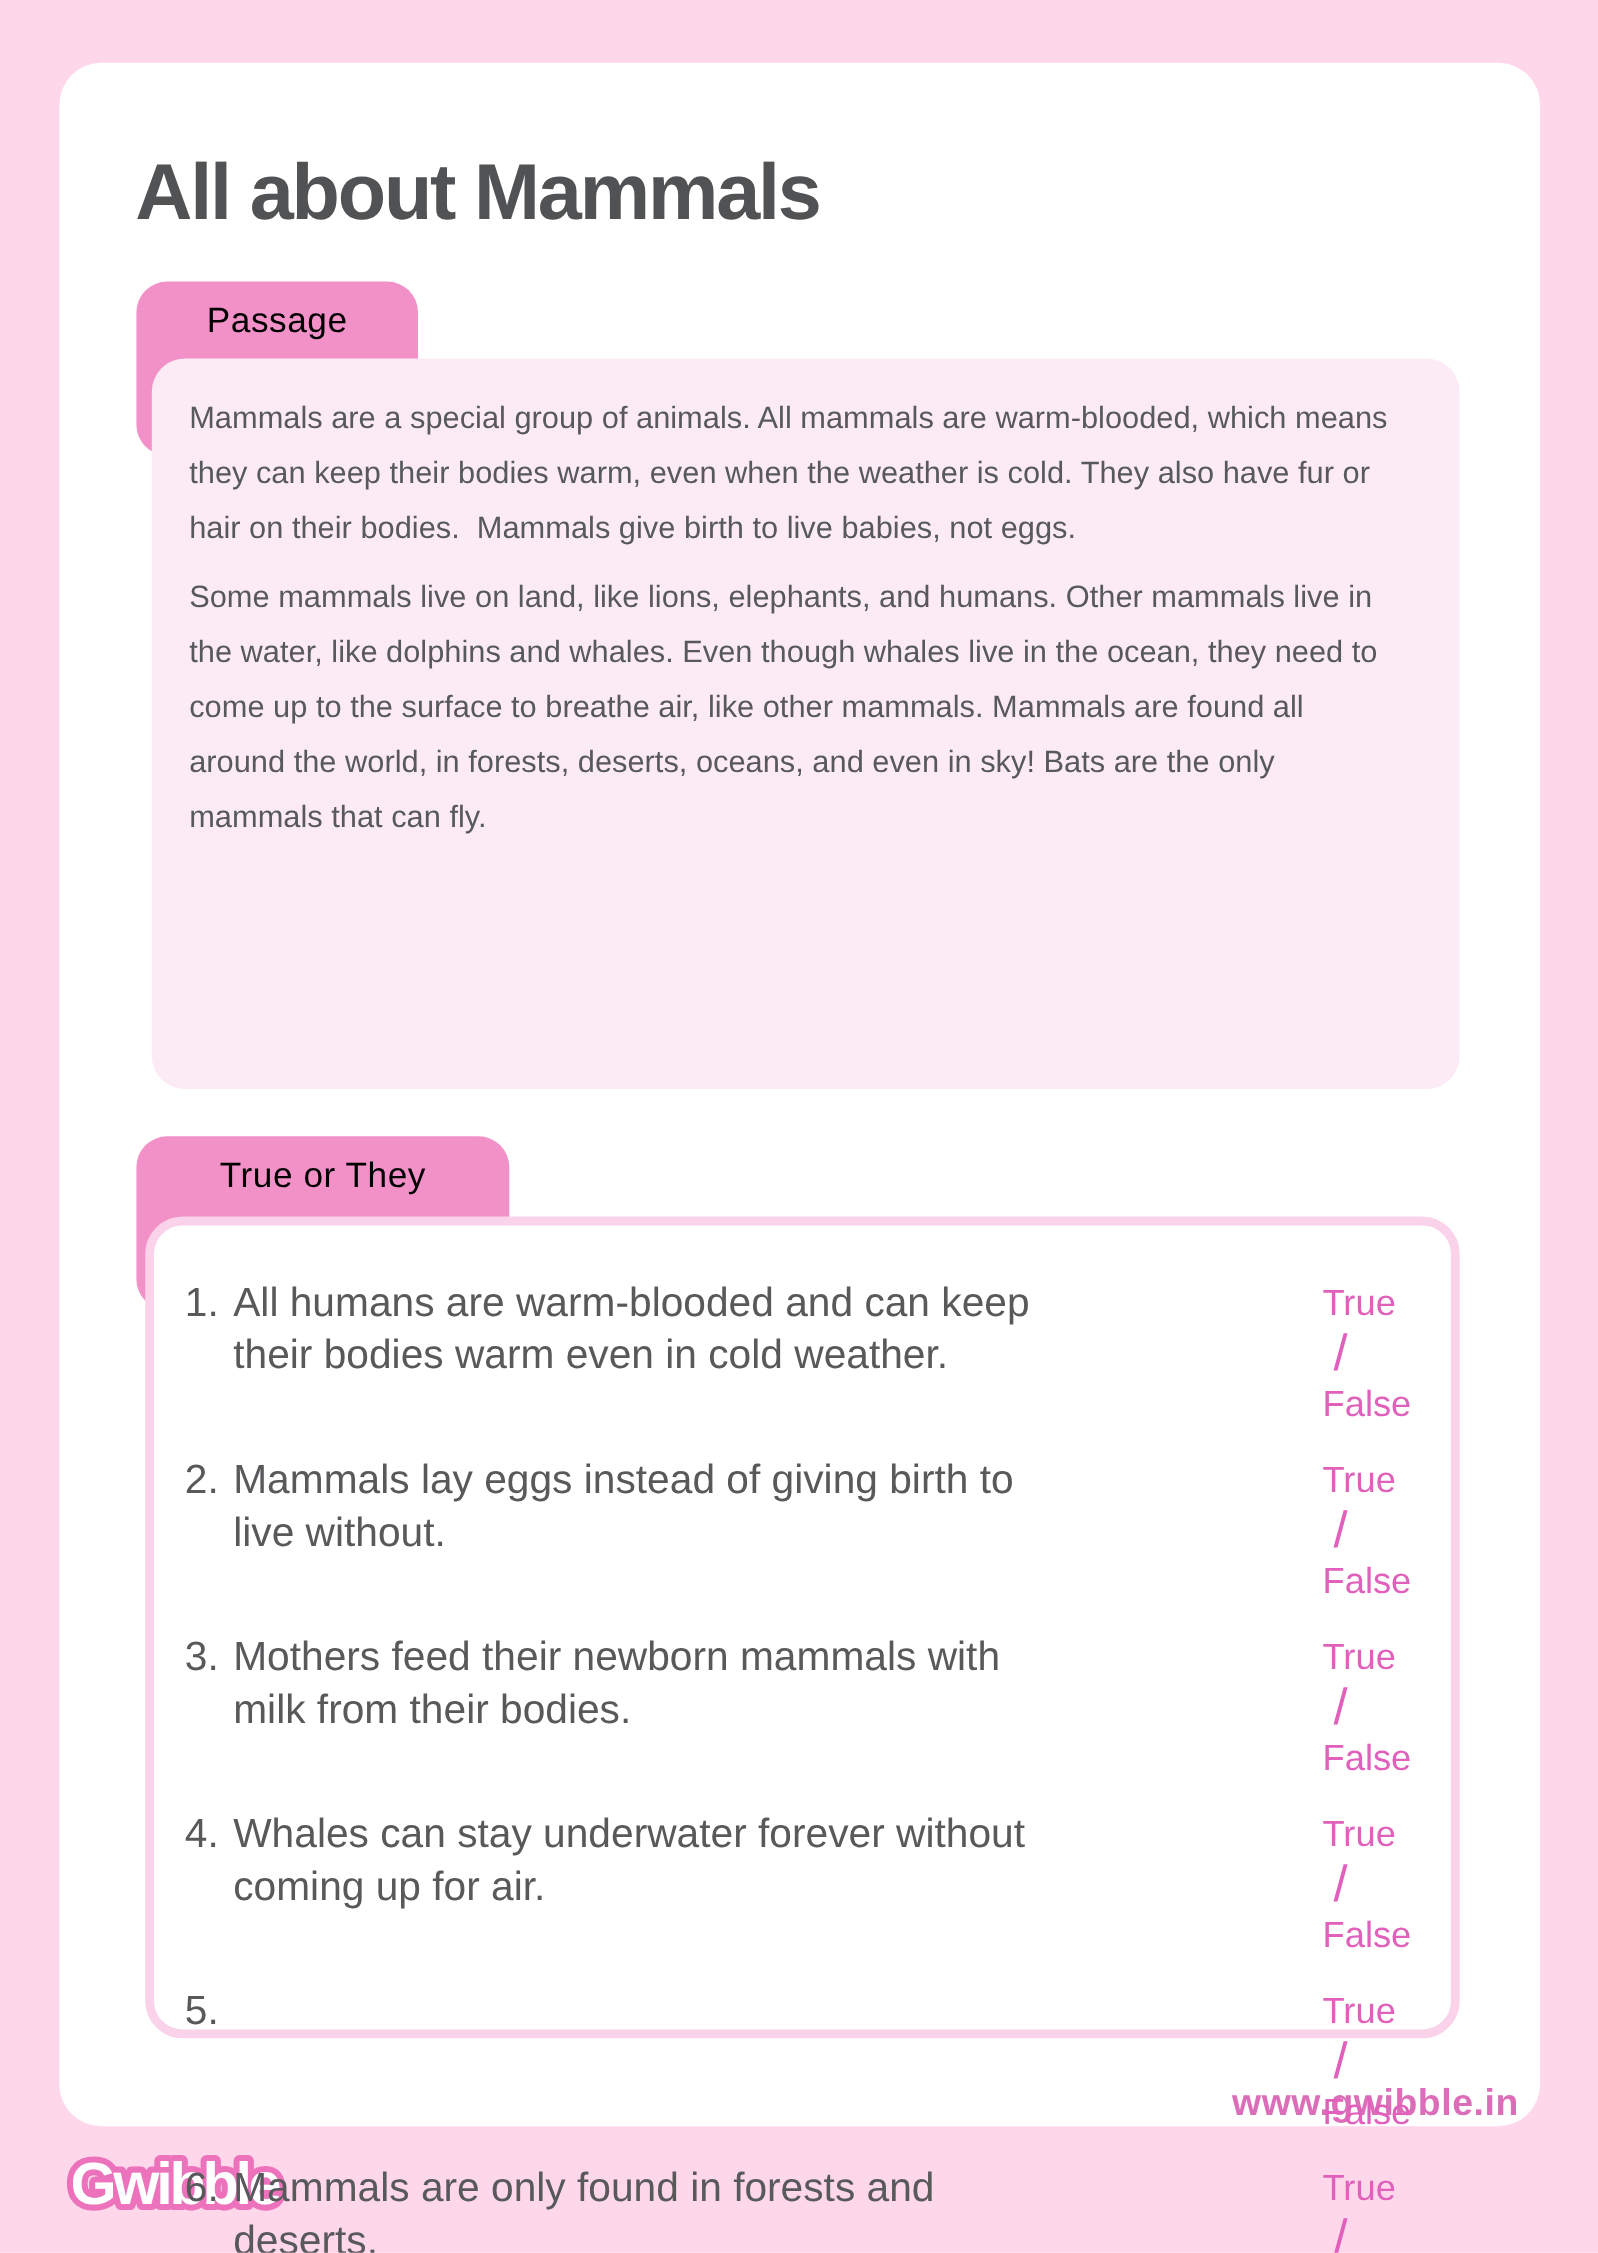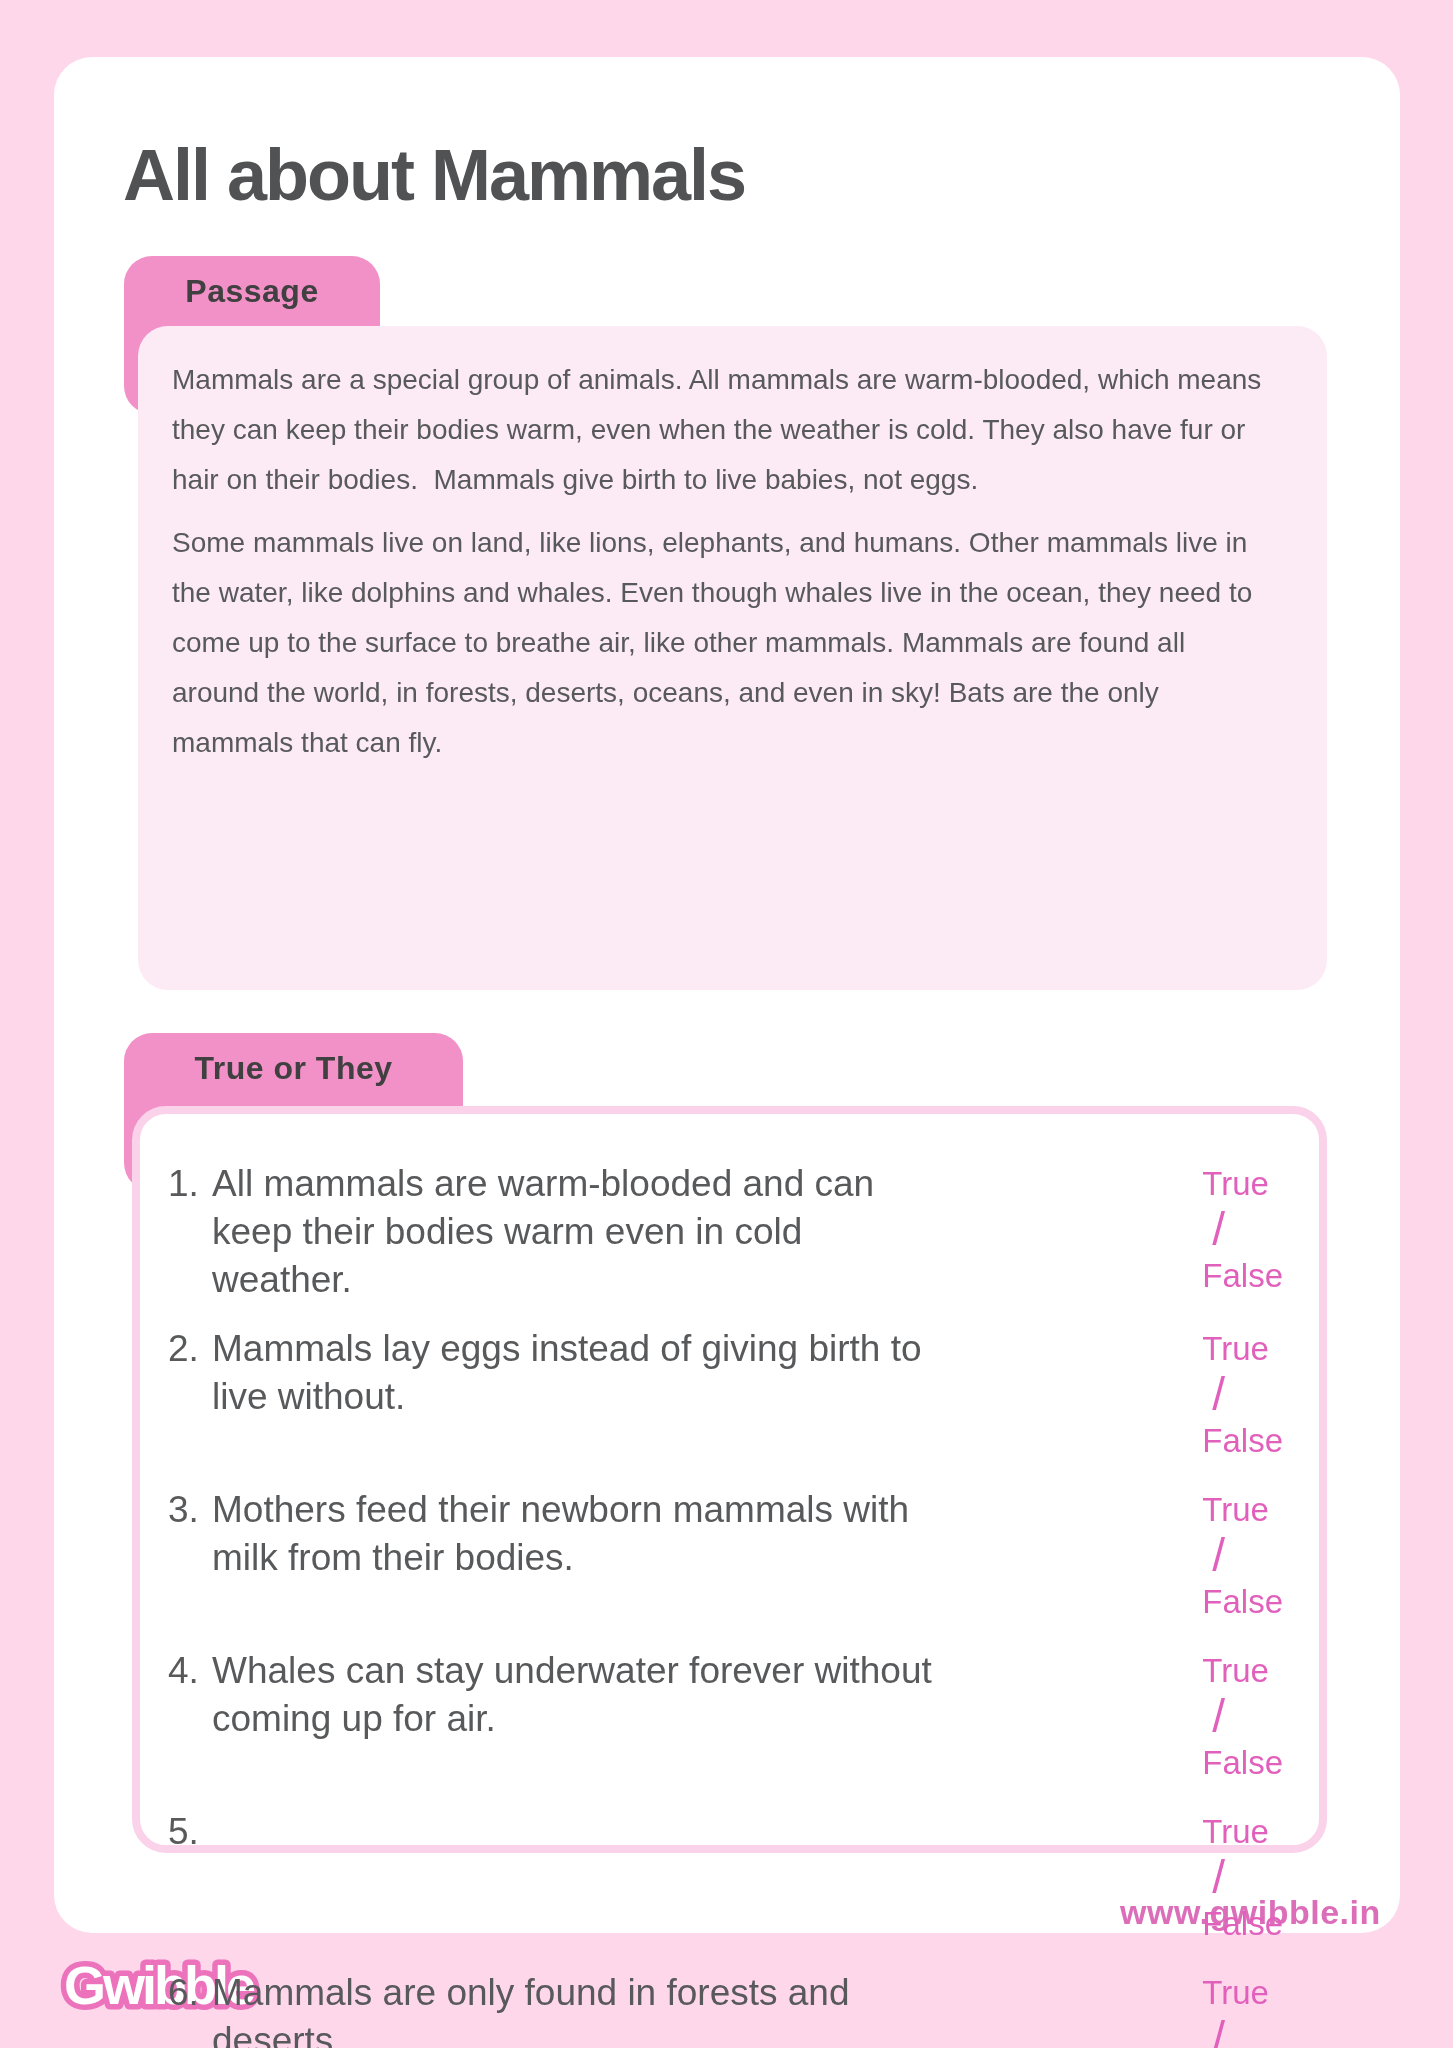--- a/index.html
+++ b/index.html
@@ -8,21 +8,21 @@
     --title-text:#515254; --body-text:#58595B; --logo-stroke:#EC72BC;
   }
   *{margin:0;padding:0;box-sizing:border-box;}
   html,body{width:1453px;}
   body{font-family:"Liberation Sans","DejaVu Sans",sans-serif;}
   .page{position:relative;width:1453px;height:2048px;background:var(--background);overflow:hidden;}
   .card{position:absolute;left:54px;top:57px;width:1346px;height:1876px;background:var(--card);border-radius:38px;}
   .title{position:absolute;left:123px;top:134px;font-size:72px;font-weight:700;letter-spacing:-2px;color:var(--title-text);}
   
   .tab{position:absolute;background:var(--tab-pink);border-radius:28px;z-index:1;text-align:center;}
-  .tab-label{display:block;padding-top:17px;font-size:32px;font-weight:700;color:#404040;letter-spacing:.5px;}
+  .tab-label{display:block;padding-top:17px;font-size:32px;font-weight:400;color:#000000;letter-spacing:.5px;}
   .passage-tab{left:124px;top:256px;width:256px;height:158px;}
   .quiz-tab{left:124px;top:1033px;width:339px;height:158px;}
   
   .passage-box{position:absolute;left:138px;top:326px;width:1189px;height:664px;background:var(--passage-bg);
     border-radius:30px;z-index:2;padding:29px 48px 30px 34px;}
   .passage-box p{font-size:28px;line-height:50px;color:var(--body-text);white-space:pre-wrap;}
   .passage-box p + p{margin-top:13px;}
   
   .quiz-box{position:absolute;left:132px;top:1106px;width:1195px;height:747px;background:var(--card);
     border:8px solid var(--quiz-border);border-radius:34px;z-index:2;padding:46px 36px 20px 14px;}
@@ -53,21 +53,21 @@
     <p>Mammals are a special group of animals. All mammals are warm-blooded, which means they can keep their bodies warm, even when the weather is cold. They also have fur or hair on their bodies.  Mammals give birth to live babies, not eggs.</p>
     <p>Some mammals live on land, like lions, elephants, and humans. Other mammals live in the water, like dolphins and whales. Even though whales live in the ocean, they need to come up to the surface to breathe air, like other mammals. Mammals are found all around the world, in forests, deserts, oceans, and even in sky! Bats are the only mammals that can fly.</p>
   </div>
 
   <div class="tab quiz-tab">
     <span class="tab-label">True or They</span>
   </div>
   <div class="quiz-box">
     <div class="q-row">
       <span class="q-num">1.</span>
-      <span class="q-text">All mammals are warm-blooded and can keep their bodies warm even in cold weather.</span>
+      <span class="q-text">All humans are warm-blooded and can keep their bodies warm even in cold weather.</span>
       <span class="q-options">
         <span>True</span>
         <span class="q-slash">/</span>
         <span>False</span>
       </span>
     </div>
       <div class="q-row">
       <span class="q-num">2.</span>
       <span class="q-text">Mammals lay eggs instead of giving birth to live without.</span>
       <span class="q-options">

